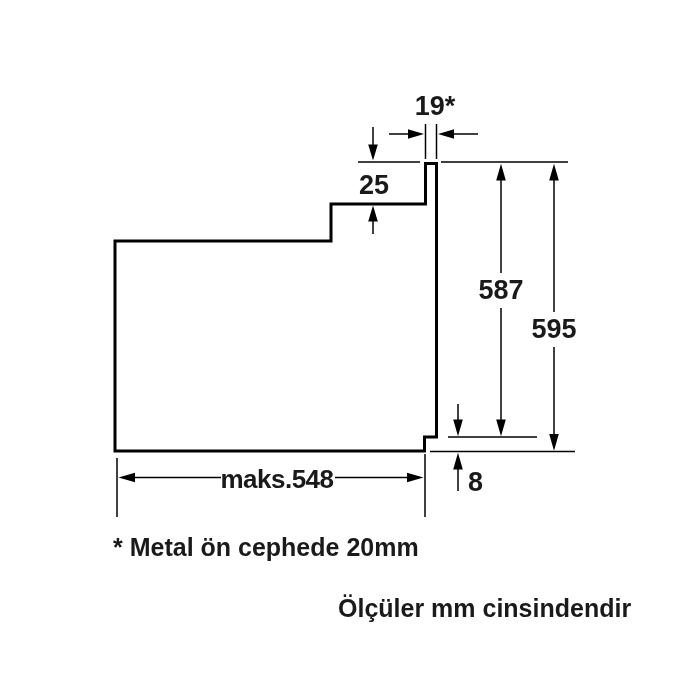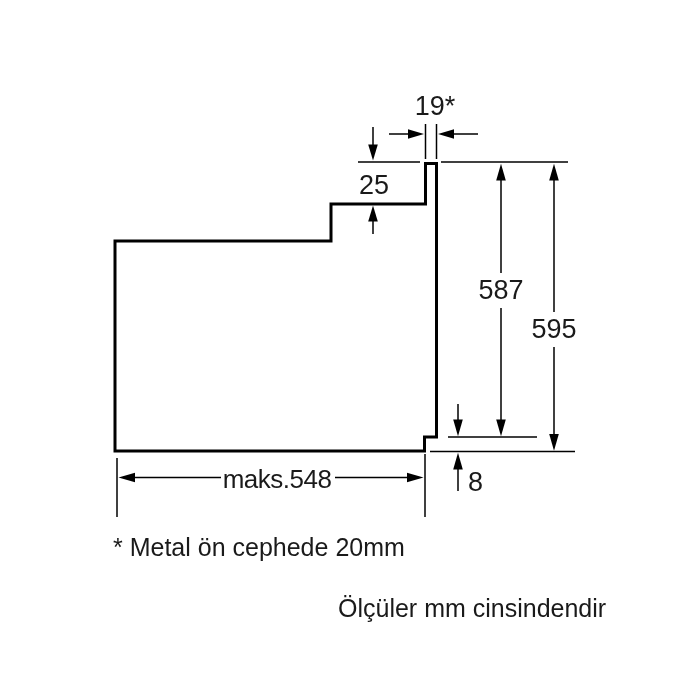--- a/index.html
+++ b/index.html
@@ -11,20 +11,21 @@
   html, body {
     width: 700px; height: 700px;
     background: var(--bg);
     font-family: "Liberation Sans", sans-serif;
     overflow: hidden;
   }
   .canvas {
     position: relative;
     width: 700px; height: 497px;
     background: var(--bg);
+    font-weight: bold;
   }
   svg { display: block; }
   .thick {
     stroke: var(--line);
     stroke-width: 3;
     fill: none;
     stroke-linejoin: miter;
   }
   .thin {
     stroke: var(--line);

